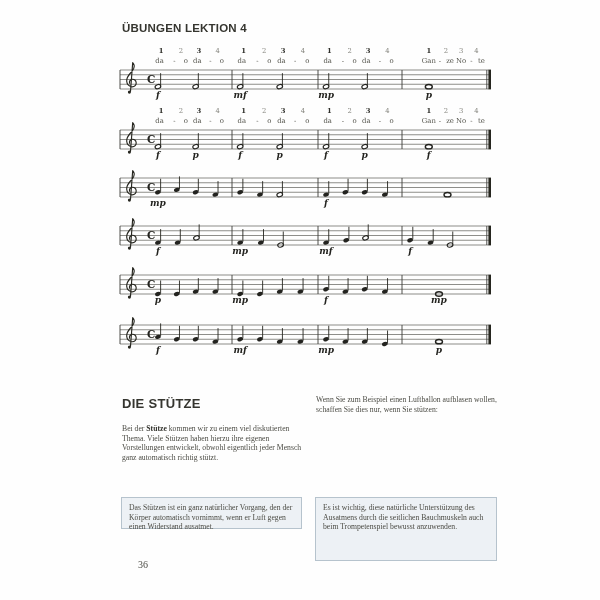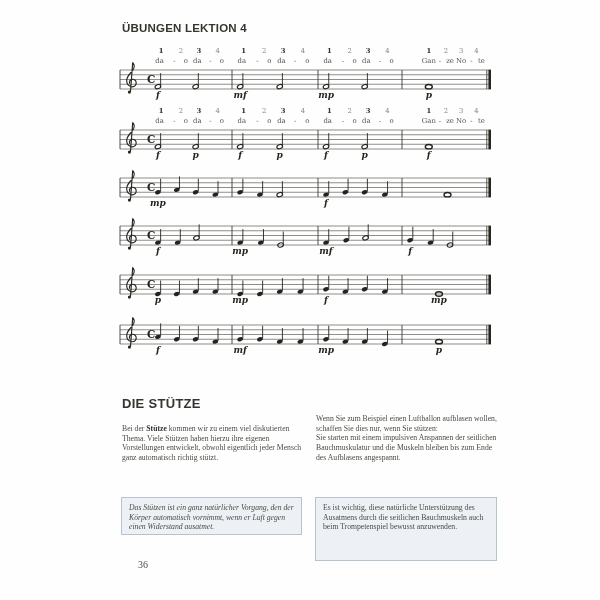--- a/index.html
+++ b/index.html
@@ -19,25 +19,25 @@
   .clef{stroke:#26261f;fill:none;stroke-width:1.15;stroke-linecap:round;}
   .counts{font-family:"DejaVu Serif",serif;font-size:6.8px;fill:#84847d;}
   .counts.strong{font-weight:bold;fill:#2f2f2a;}
   .lyric{font-family:"DejaVu Serif",serif;font-size:6.9px;fill:#54544c;}
   .dyn{font-family:"DejaVu Serif",serif;font-size:9px;font-style:italic;font-weight:bold;fill:#23231f;}
   .timesig{font-family:"DejaVu Serif",serif;font-size:10.5px;font-weight:bold;fill:#23231f;}
   .col{position:absolute;width:181px;font-size:7.7px;line-height:9.7px;color:#4b4b44;}
   .col p{margin:0;}
   .col b{color:#33332d;font-family:Liberation Serif, serif;}
   .leftc{left:122px;top:424px;}
-  .rightc{left:316px;top:414px;font-family:Liberation Serif, serif;}
+  .rightc{left:316px;top:395px;font-family:Liberation Serif, serif;}
   .note-box{position:absolute;background:#edf1f5;border:1px solid #b6c3cd;
             box-sizing:border-box;font-size:7.7px;line-height:9.6px;color:#4b4b44;
             padding:5px 7px 4px 7px;}
-  .box-l{left:121px;top:497px;width:181px;height:38px;font-style:italic;}
+  .box-l{left:121px;top:497px;width:181px;height:32px;}
   .box-r{left:315px;top:497px;width:182px;height:64px;}
   .pagenum{position:absolute;left:138px;top:559px;font-size:10px;color:#4b4b44;}
 </style>
 </head>
 <body>
 
 <div class="page">
 
   <h1 class="title">ÜBUNGEN LEKTION 4</h1>
 
@@ -497,20 +497,19 @@
     </svg>
 
   <h2 class="heading">DIE STÜTZE</h2>
 
   <div class="col leftc">
     <p><span>Bei der </span><b>Stütze</b><span> kommen wir zu einem viel diskutierten Thema. Viele Stützen haben hierzu ihre eigenen Vorstellungen entwickelt, obwohl eigentlich jeder Mensch ganz automatisch richtig stützt.</span></p>
   </div>
 
   <div class="col rightc">
     <p>Wenn Sie zum Beispiel einen Luftballon aufblasen wollen, schaffen Sie dies nur, wenn Sie stützen:</p>
-    <p>Sie starten mit einem impulsiven Anspannen der seitlichen Bauchmuskulatur und die Muskeln bleiben bis zum Ende des Aufblasens angespannt.</p>
   </div>
 
   <div class="note-box box-l">Das Stützen ist ein ganz natürlicher Vorgang, den der Körper automatisch vornimmt, wenn er Luft gegen einen Widerstand ausatmet.</div>
   <div class="note-box box-r">Es ist wichtig, diese natürliche Unterstützung des Ausatmens durch die seitlichen Bauchmuskeln auch beim Trompetenspiel bewusst anzuwenden.</div>
 
   <div class="pagenum">36</div>
 </div>
 
 </body></html>

